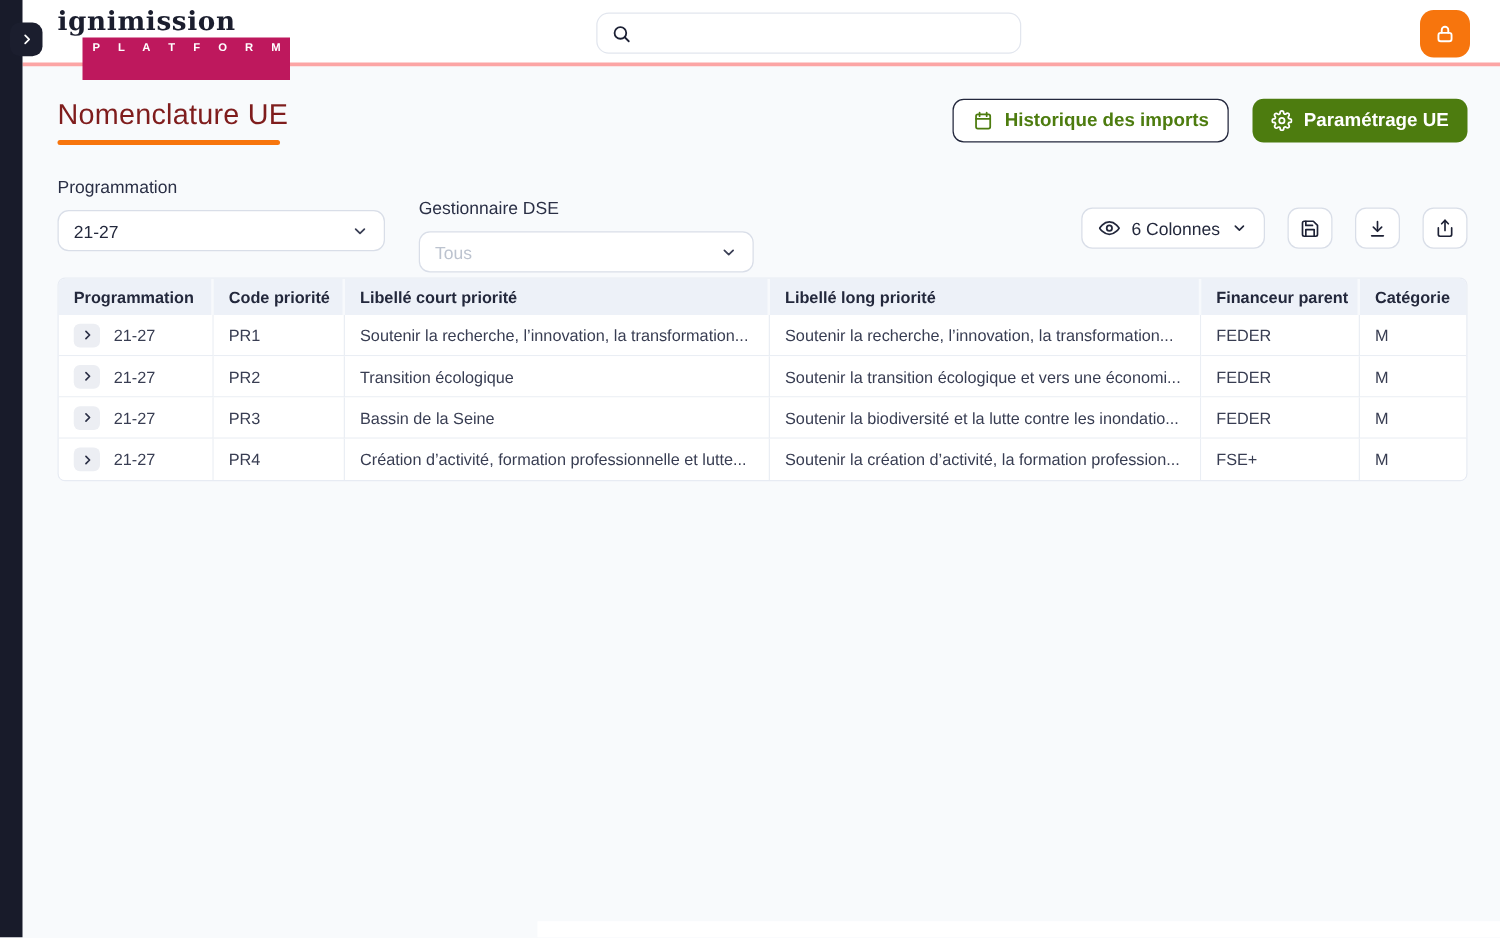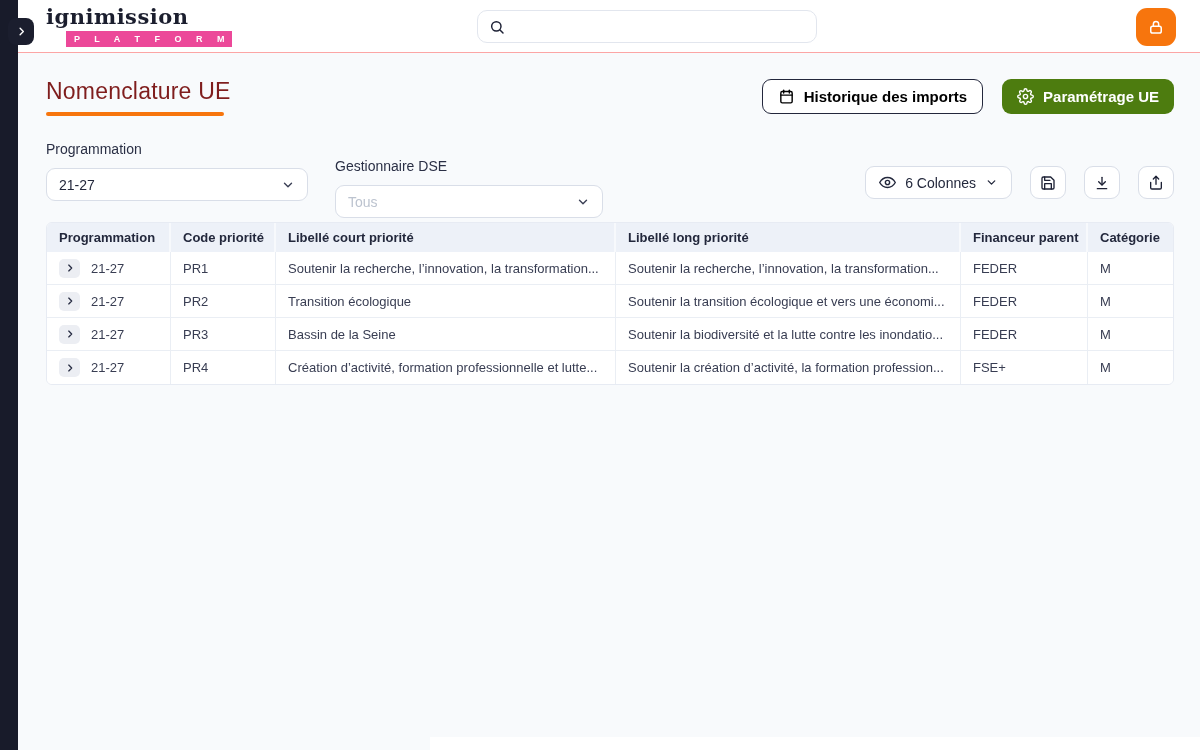--- a/index.html
+++ b/index.html
@@ -6,44 +6,44 @@
   html,body { width:1200px; height:750px; overflow:hidden; }
   body { font-family:"Liberation Sans", sans-serif; background:#f8fafc; position:relative; }
 
   
   .sidebar { position:absolute; left:0; top:0; width:18px; height:750px; background:#181b2a; z-index:5; }
   .sidebar-toggle { position:absolute; left:8px; top:18px; width:26px; height:27px; background:#1b1e2e;
     border-radius:8px; display:flex; align-items:center; justify-content:center; color:#fff; z-index:6; cursor:pointer; border:none; }
   .sidebar-toggle svg { width:11px; height:11px; }
 
   
-  .topbar { position:absolute; left:18px; top:0; right:0; height:53px; background:#ffffff; border-bottom:1px solid #fca5a5; }
+  .topbar { position:absolute; left:18px; top:0; right:0; height:53px; background:#ffffff; border-bottom:3px solid #fca5a5; }
   .logo { position:absolute; left:28px; top:6px; }
   .logo-main { font-family:"DejaVu Serif", serif; font-size:21px; font-weight:600; color:#1b1e2e; letter-spacing:0.5px; line-height:22px; }
-  .logo-sub { display:inline-block; margin-left:20px; margin-top:1px; background:#ec4899; color:#ffffff;
-    font-size:9px; font-weight:bold; letter-spacing:6px; padding:3px 1px 3px 8px; }
+  .logo-sub { display:inline-block; margin-left:20px; margin-top:1px; background:#be185d; color:#ffffff;
+    font-size:9px; font-weight:bold; letter-spacing:6px; padding:3px 1px 21px 8px; }
   .search { position:absolute; left:477px; top:10px; width:340px; height:33px; background:#fff;
     border:1px solid #e2e6ee; border-radius:10px; display:flex; align-items:center; padding:0 11px; gap:8px; }
   .search svg { width:16px; height:16px; color:#1d2135; flex:0 0 auto; }
   .search input { border:none; outline:none; flex:1; font-size:15px; color:#30364a; font-family:inherit; background:transparent; }
   .search input::placeholder { color:#b9c0cc; }
   .lock-btn { position:absolute; right:24px; top:8px; width:40px; height:38px; background:#f7750d; border:none;
     border-radius:11px; display:flex; align-items:center; justify-content:center; color:#fff; cursor:pointer; }
   .lock-btn svg { width:18px; height:18px; }
 
   
   .page-title-wrap { position:absolute; left:46px; top:78px; }
   .page-title { font-size:23px; font-weight:normal; color:#7f1d1d; letter-spacing:0.2px; }
   .title-underline { width:178px; height:4px; background:#f7750d; border-radius:2px; margin-top:7px; }
 
   .head-actions { position:absolute; top:79px; right:26px; display:flex; gap:19px; }
   .btn { height:35px; border-radius:9px; display:flex; align-items:center; gap:9px; padding:0 15px;
     font-size:15px; font-weight:600; font-family:inherit; cursor:pointer; }
   .btn svg { width:17px; height:17px; }
-  .btn-outline { background:#fff; border:1.5px solid #23273c; color:#000000; }
+  .btn-outline { background:#fff; border:1.5px solid #23273c; color:#4d7c0f; }
   .btn-orange { background:#4d7c0f; border:none; color:#ffffff; }
 
   
   .filter-label { font-size:14px; color:#2a2f45; margin-bottom:11px; }
   .select-box { height:33px; background:#fff; border:1px solid #d9dee8; border-radius:9px; display:flex;
     align-items:center; padding:0 12px; font-size:14px; color:#23283c; cursor:pointer; }
   .select-box .sel-text { flex:1; }
   .select-box .placeholder { color:#bcc3cf; }
   .select-box svg { width:14px; height:14px; color:#3a3f55; }
   .filter-prog { position:absolute; left:46px; top:141px; width:262px; }

